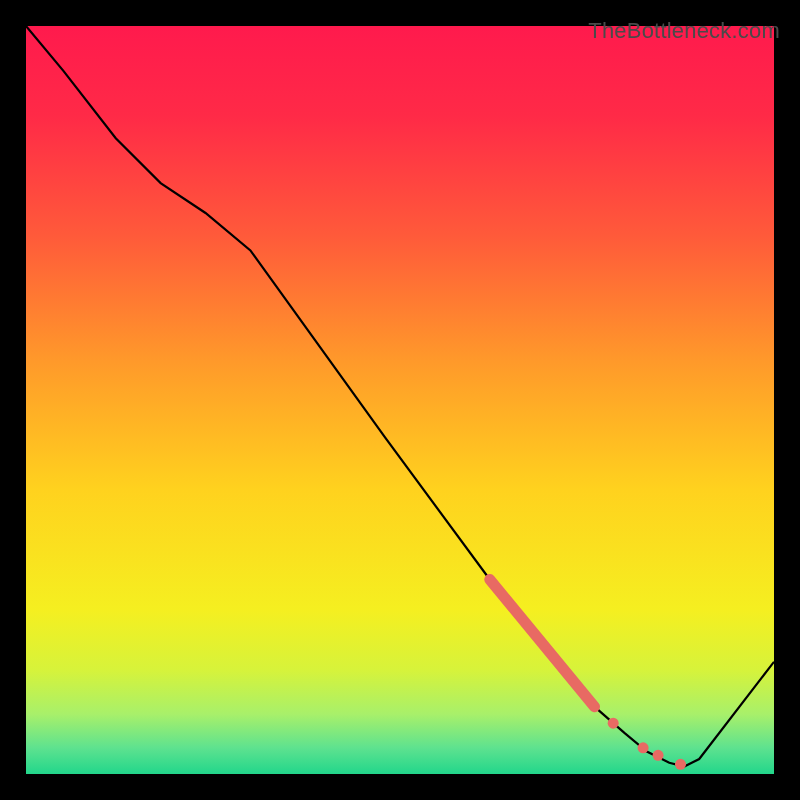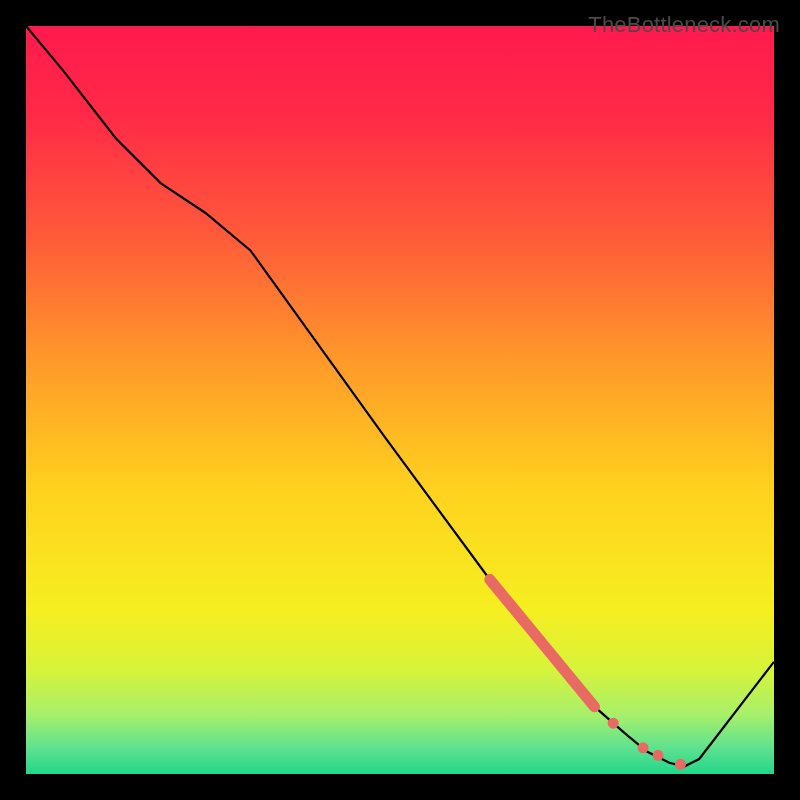--- a/index.html
+++ b/index.html
@@ -11,21 +11,21 @@
     font-family: Arial, Helvetica, sans-serif;
   }
   .outer {
     position: relative;
     width: 800px;
     height: 800px;
     background: #000000;
   }
   .watermark {
     position: absolute;
-    top: 12px;
+    top: 18px;
     right: 20px;
     font-size: 22px;
     font-weight: 500;
     color: #4a4a4a;
     z-index: 10;
     letter-spacing: 0.2px;
   }
   .plot {
     position: absolute;
     left: 26px;

